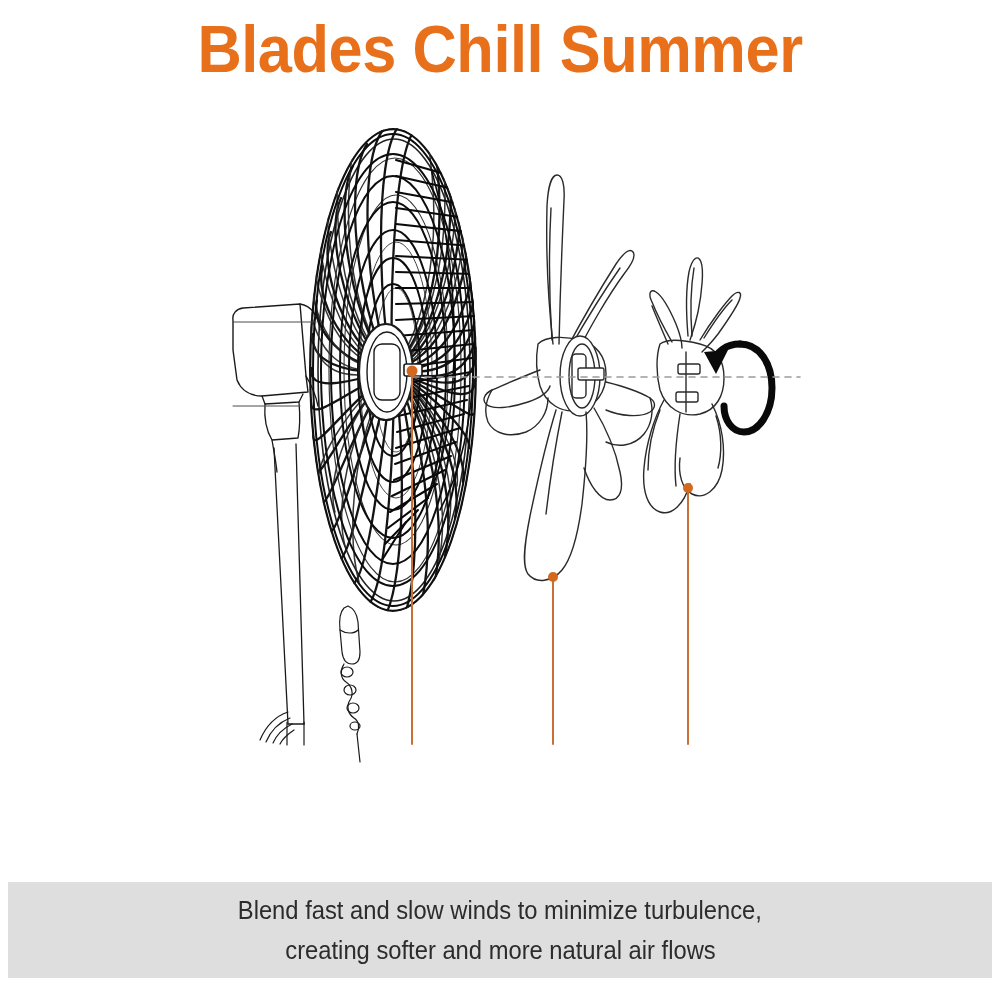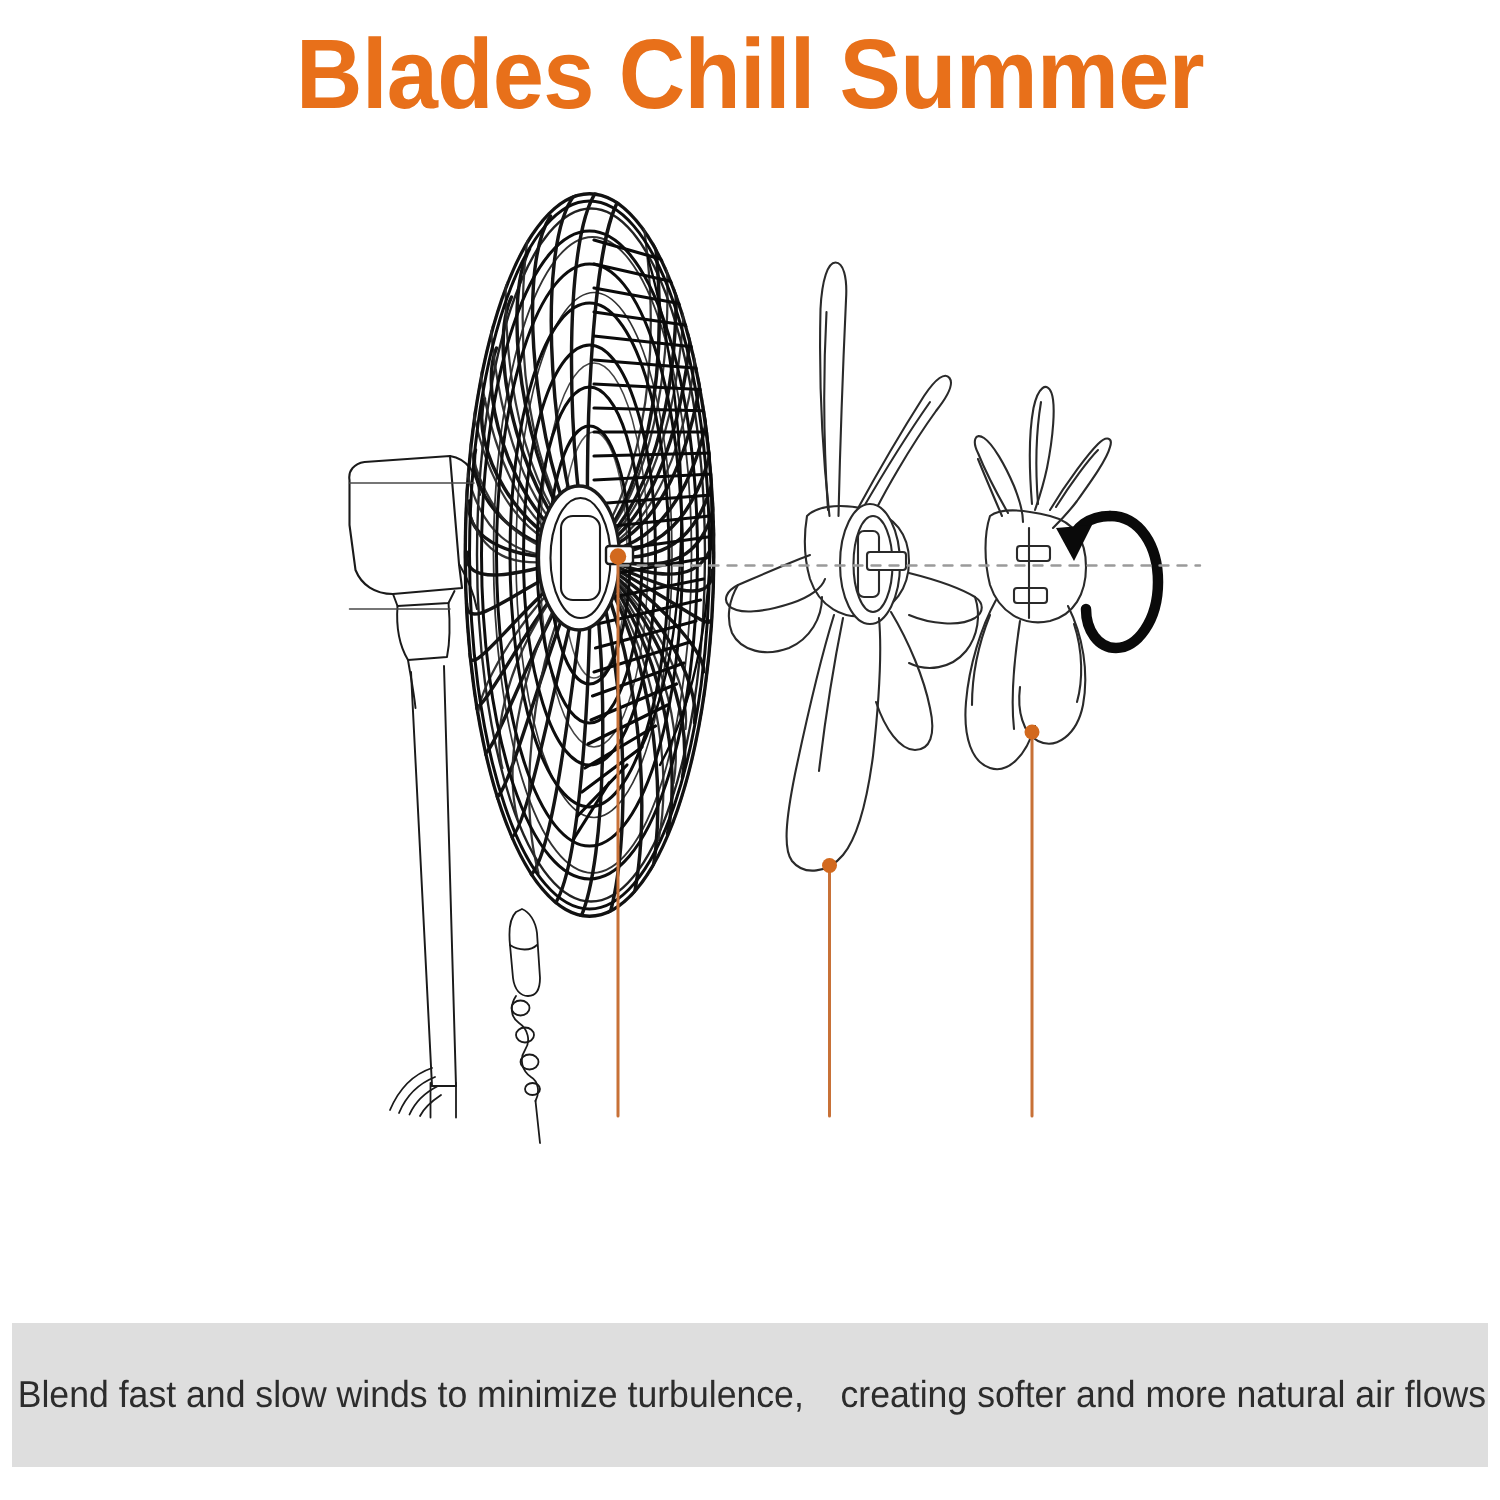--- a/index.html
+++ b/index.html
@@ -47,21 +47,21 @@
 
   
   #caption-band {
     position: absolute;
     left: 8px;
     top: 882px;
     width: 984px;
     height: 96px;
     background: #dedede;
     display: flex;
-    flex-direction: row;
+    flex-direction: column;
     align-items: center;
     justify-content: center;
   }
   .caption-line {
     color: #2c2c2c;
     font-family: "Liberation Sans", sans-serif;
     font-size: 25px;
     line-height: 40px;
     white-space: nowrap;
     transform: scaleX(0.95);

